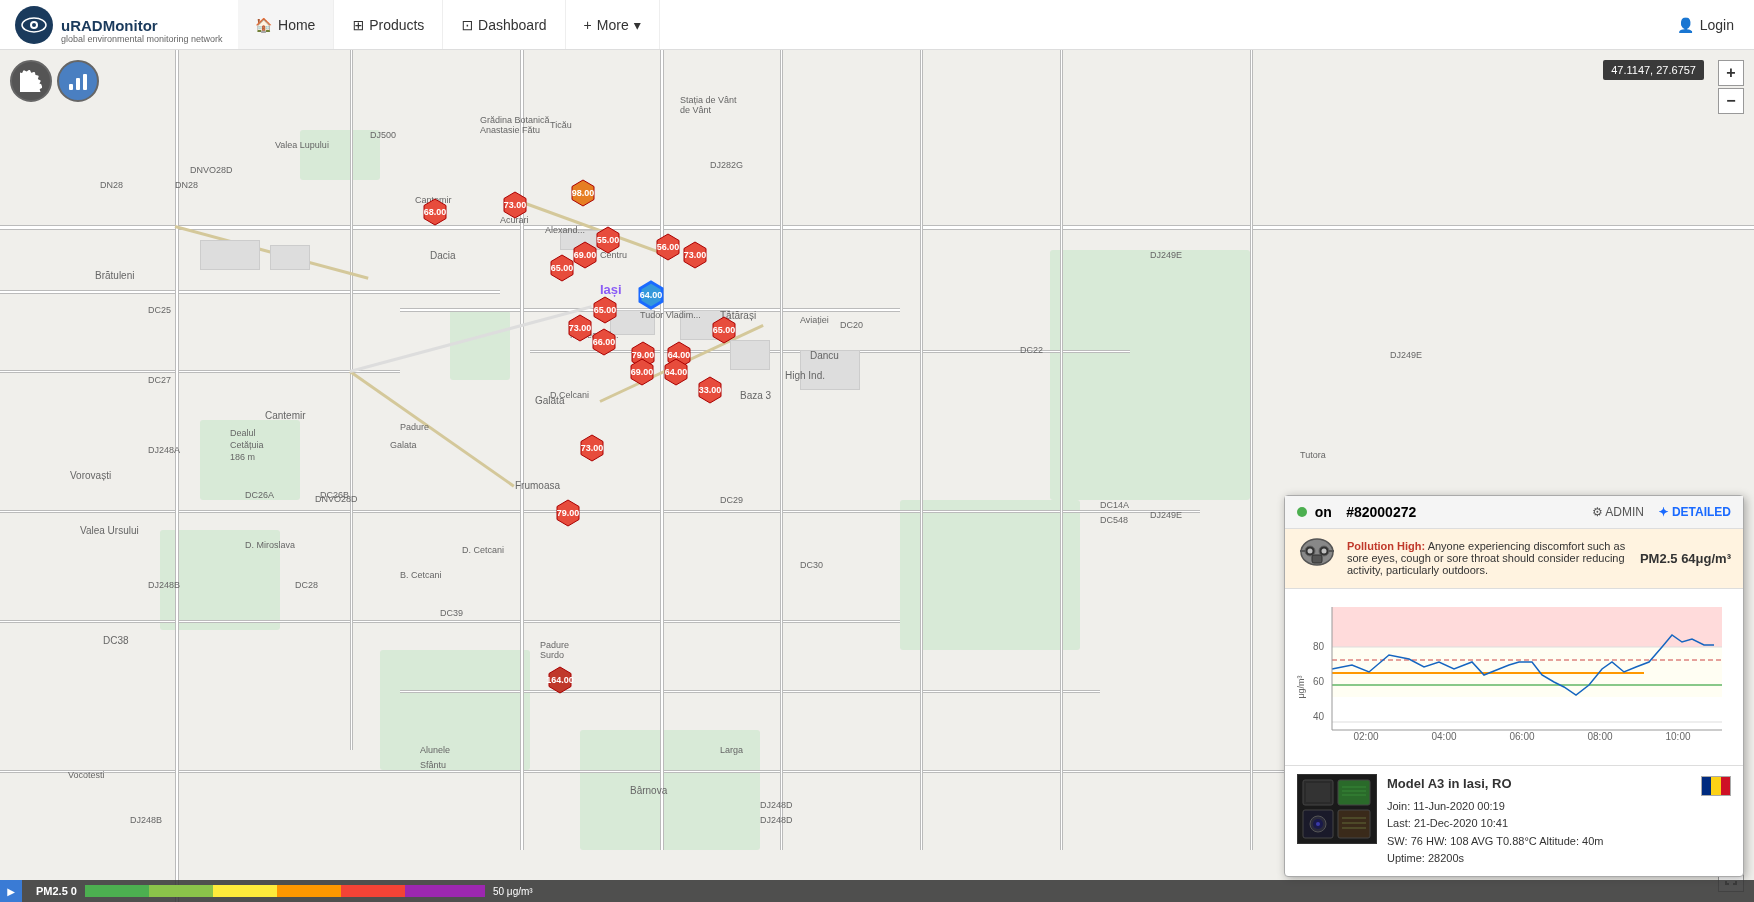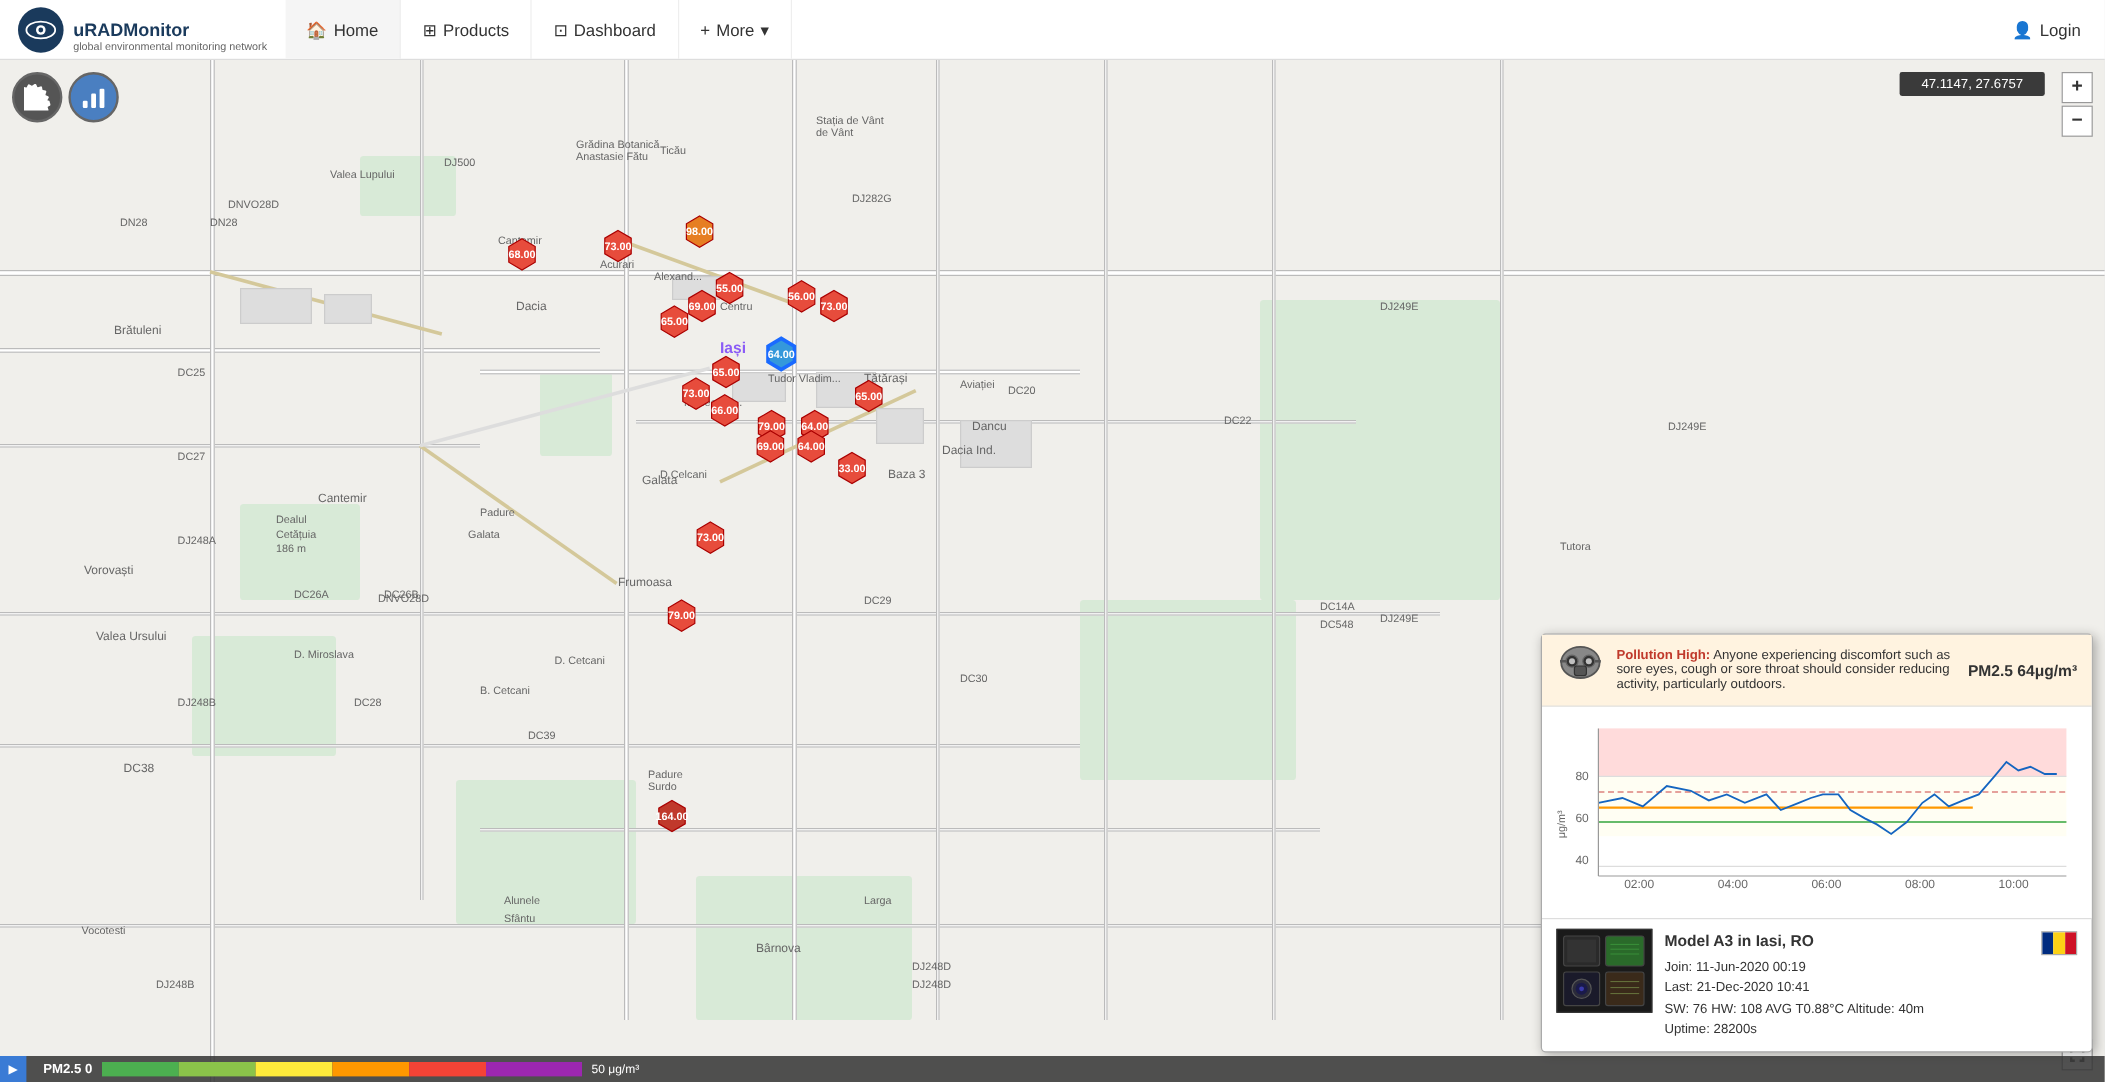--- a/index.html
+++ b/index.html
@@ -76,21 +76,21 @@
     }
     .map-ctrl-btn {
       width: 26px; height: 26px; background: #fff; border: 1px solid #999;
       display: flex; align-items: center; justify-content: center;
       cursor: pointer; font-size: 16px; color: #333; font-weight: bold;
     }
 
     
     #coords-display {
       position: absolute; top: 10px; right: 50px; z-index: 500;
-      background: #3a3a3a; color: #fff; padding: 4px 18px; font-size: 11px;
+      background: #3a3a3a; color: #fff; padding: 4px 8px; font-size: 11px;
       border-radius: 2px;
     }
 
     
     #expand-btn {
       position: absolute; bottom: 10px; right: 10px; z-index: 500;
       width: 26px; height: 26px; background: #fff; border: 1px solid #999;
       display: flex; align-items: center; justify-content: center; cursor: pointer;
     }
 
@@ -278,21 +278,21 @@
 
     <span class="map-label" style="left:95px;top:220px;">Brătuleni</span>
     <span class="map-label" style="left:265px;top:360px;">Cantemir</span>
     <span class="map-label" style="left:70px;top:420px;">Vorovaști</span>
     <span class="map-label" style="left:80px;top:475px;">Valea Ursului</span>
     <span class="map-label" style="left:430px;top:200px;">Dacia</span>
     <span class="map-label" style="left:600px;top:232px;font-size:13px;font-weight:bold;color:#8b5cf6;">Iași</span>
     <span class="map-label" style="left:720px;top:260px;">Tătărași</span>
     <span class="map-label" style="left:810px;top:300px;">Dancu</span>
     <span class="map-label" style="left:740px;top:340px;">Baza 3</span>
-    <span class="map-label" style="left:785px;top:320px;">Dacia Ind.</span>
+    <span class="map-label" style="left:785px;top:320px;">High Ind.</span>
     <span class="map-label" style="left:535px;top:345px;">Galata</span>
     <span class="map-label" style="left:515px;top:430px;">Frumoasa</span>
     <span class="map-label" style="left:630px;top:735px;">Bârnova</span>
     <span class="map-label" style="left:190px;top:115px;font-size:9px;">DNVO28D</span>
     <span class="map-label" style="left:315px;top:444px;font-size:9px;">DNVO28D</span>
     <span class="map-label" style="left:148px;top:255px;font-size:9px;">DC25</span>
     <span class="map-label" style="left:148px;top:325px;font-size:9px;">DC27</span>
     <span class="map-label" style="left:710px;top:110px;font-size:9px;">DJ282G</span>
     <span class="map-label" style="left:840px;top:270px;font-size:9px;">DC20</span>
     <span class="map-label" style="left:1020px;top:295px;font-size:9px;">DC22</span>
@@ -546,20 +546,33 @@
   </div>
 
   <div id="expand-btn">
     <svg width="14" height="14" viewBox="0 0 14 14" fill="#666" xmlns="http://www.w3.org/2000/svg">
       <path d="M1 1h4v2H3v2H1V1zm8 0h4v4h-2V3h-2V1zM1 9h2v2h2v2H1V9zm10 2h2v2h-4v-2h2v-2h2v2z"></path>
     </svg>
   </div>
 
   <div id="popup-panel">
 
+    <div id="popup-header">
+      <div>
+        <span class="status-dot"></span>
+        <span class="popup-id">on</span>
+        &nbsp;&nbsp;
+        <span class="popup-id">#82000272</span>
+      </div>
+      <div>
+        <span class="popup-admin">⚙ ADMIN</span>
+        &nbsp;&nbsp;
+        <span class="popup-detailed">✦ DETAILED</span>
+      </div>
+    </div>
 
     <div id="pollution-warning">
       <div class="pollution-icon">
         <svg width="40" height="36" viewBox="0 0 40 36" fill="none" xmlns="http://www.w3.org/2000/svg">
           <ellipse cx="20" cy="15" rx="16" ry="13" fill="#888" stroke="#555" stroke-width="1.5"></ellipse>
           <circle cx="13" cy="14" r="5" fill="#333" stroke="#666" stroke-width="1"></circle>
           <circle cx="27" cy="14" r="5" fill="#333" stroke="#666" stroke-width="1"></circle>
           <rect x="15" y="18" width="10" height="8" rx="2" fill="#555" stroke="#333" stroke-width="1"></rect>
           <line x1="8" y1="14" x2="3" y2="14" stroke="#555" stroke-width="2"></line>
           <line x1="32" y1="14" x2="37" y2="14" stroke="#555" stroke-width="2"></line>

